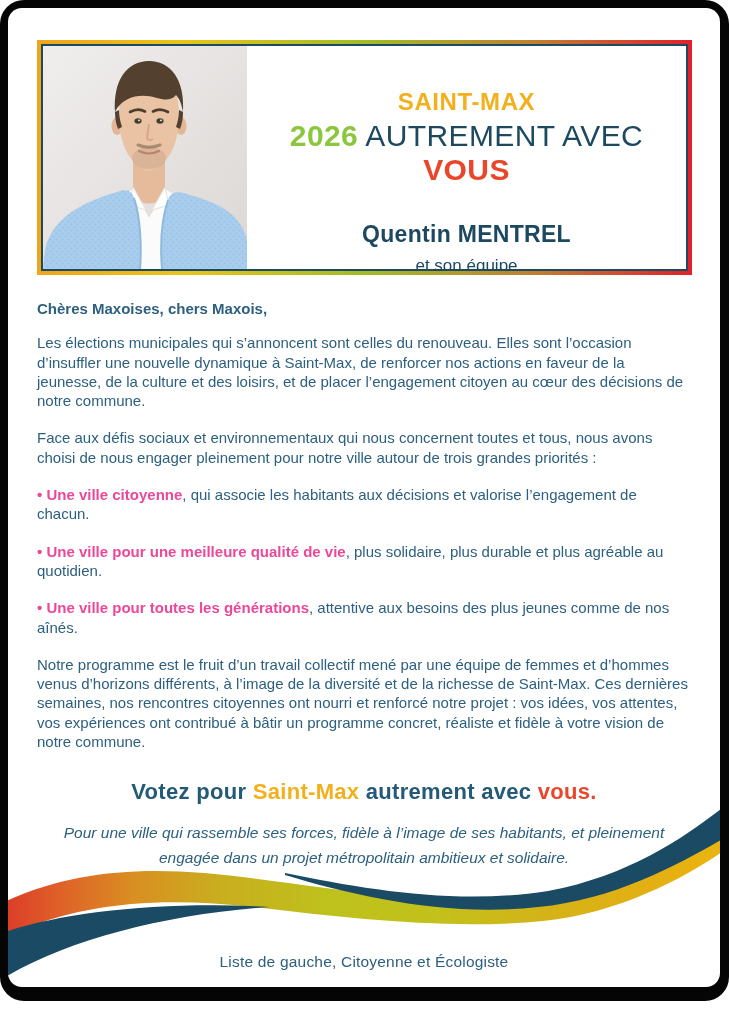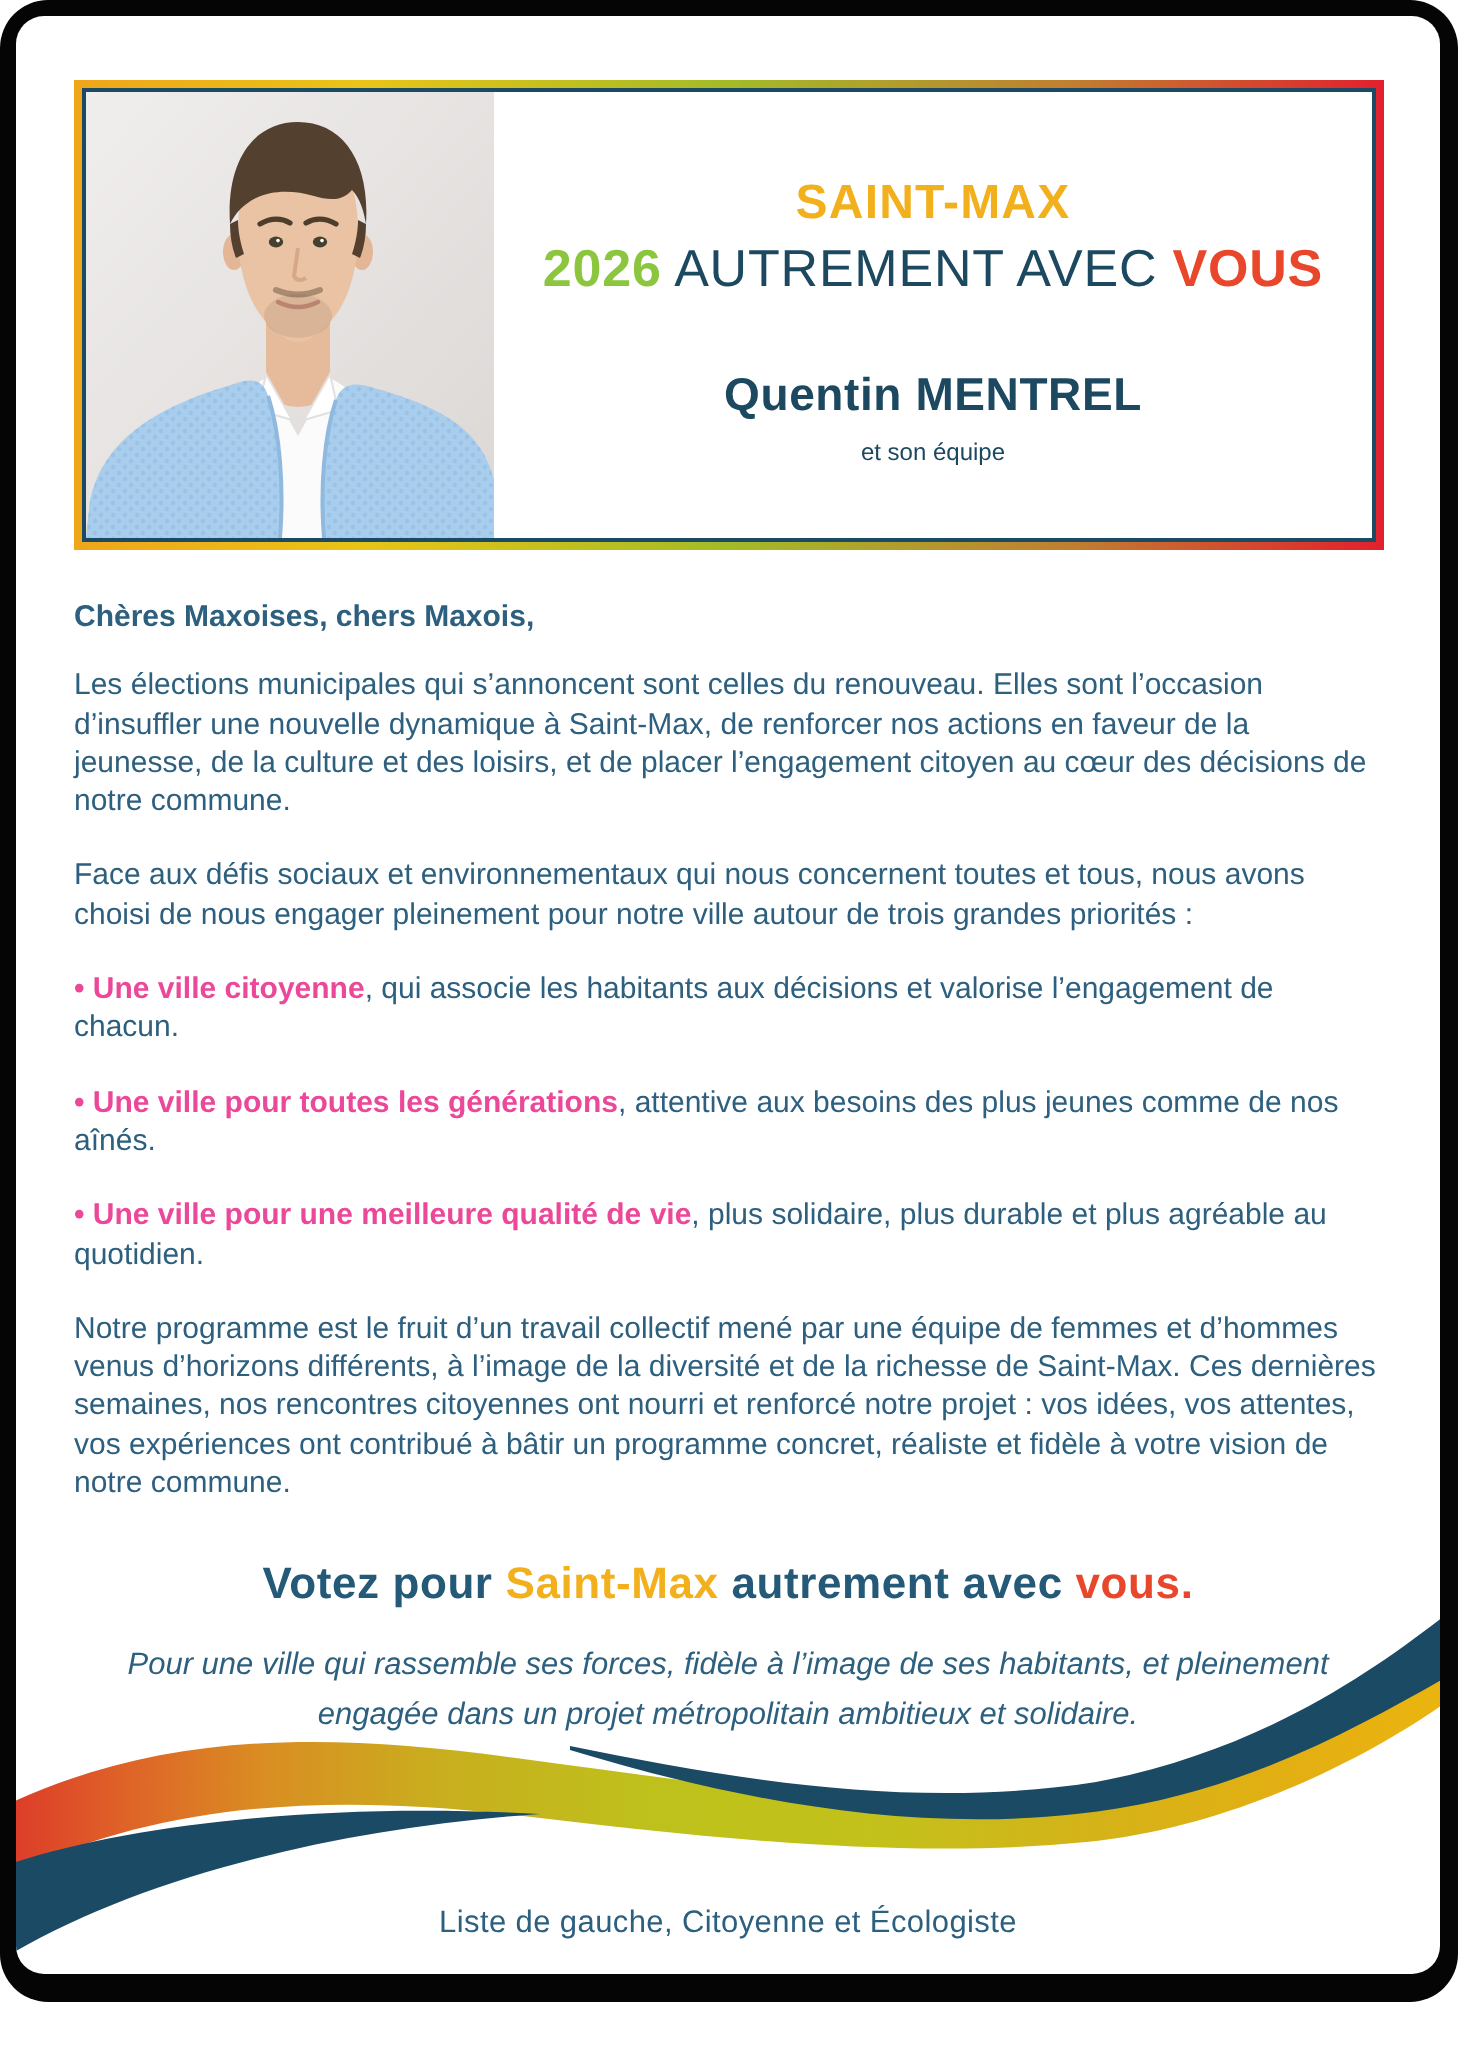--- a/index.html
+++ b/index.html
@@ -37,25 +37,25 @@
   }
   .hero-photo{width:204px;height:100%;flex:0 0 auto;}
   .hero-photo svg{display:block;width:100%;height:100%;}
   .hero-text{
     flex:1;
     text-align:center;
     padding-top:42px;
     color:#1C4860;
   }
   .t1{font-size:24px;font-weight:700;letter-spacing:.6px;color:#F2B01C;}
-  .t2{font-size:26px;letter-spacing:.4px;margin-top:3px;color:#1C4860;}
+  .t2{font-size:30px;letter-spacing:.4px;margin-top:3px;color:#1C4860;}
   .t2 .green{color:#8CC63F;font-weight:700;}
   .t2 .red{color:#E8472B;font-weight:700;}
   .candidate{font-size:23px;font-weight:700;margin-top:34px;letter-spacing:.3px;}
-  .team{font-size:12px;margin-top:8px;}
+  .team{font-size:17px;margin-top:8px;}
 
   
   .letter{
     margin:24px 29px 0 29px;
     color:#2D5F7F;
     font-size:15px;
     line-height:19.3px;
   }
   .letter p{margin:12px 0 18px 0;}
   .letter p.salutation{font-weight:700;margin-bottom:15px;}
@@ -161,22 +161,22 @@
           <div class="team">et son équipe</div>
         </div>
       </div>
     </div>
 
     <div class="letter">
       <p class="salutation">Chères Maxoises, chers Maxois,</p>
       <p>Les élections municipales qui s’annoncent sont celles du renouveau. Elles sont l’occasion d’insuffler une nouvelle dynamique à Saint-Max, de renforcer nos actions en faveur de la jeunesse, de la culture et des loisirs, et de placer l’engagement citoyen au cœur des décisions de notre commune.</p>
       <p>Face aux défis sociaux et environnementaux qui nous concernent toutes et tous, nous avons choisi de nous engager pleinement pour notre ville autour de trois grandes priorités :</p>
       <p><strong>• Une ville citoyenne</strong><span>, qui associe les habitants aux décisions et valorise l’engagement de chacun.</span></p>
+      <p><strong>• Une ville pour une meilleure qualité de vie</strong><span>, plus solidaire, plus durable et plus agréable au quotidien.</span></p>
       <p><strong>• Une ville pour toutes les générations</strong><span>, attentive aux besoins des plus jeunes comme de nos aînés.</span></p>
-      <p><strong>• Une ville pour une meilleure qualité de vie</strong><span>, plus solidaire, plus durable et plus agréable au quotidien.</span></p>
       <p>Notre programme est le fruit d’un travail collectif mené par une équipe de femmes et d’hommes venus d’horizons différents, à l’image de la diversité et de la richesse de Saint-Max. Ces dernières semaines, nos rencontres citoyennes ont nourri et renforcé notre projet : vos idées, vos attentes, vos expériences ont contribué à bâtir un programme concret, réaliste et fidèle à votre vision de notre commune.</p>
     </div>
 
     <div class="cta">
       <p class="cta2"><span class="navy">Votez pour </span><span class="gold">Saint-Max</span><span class="navy"> autrement avec </span><span class="red">vous.</span></p>
       <p class="tagline">Pour une ville qui rassemble ses forces, fidèle à l’image de ses habitants, et pleinement engagée dans un projet métropolitain ambitieux et solidaire.</p>
     </div>
 
     <svg class="waves" viewBox="0 0 712 180">
       <defs>

